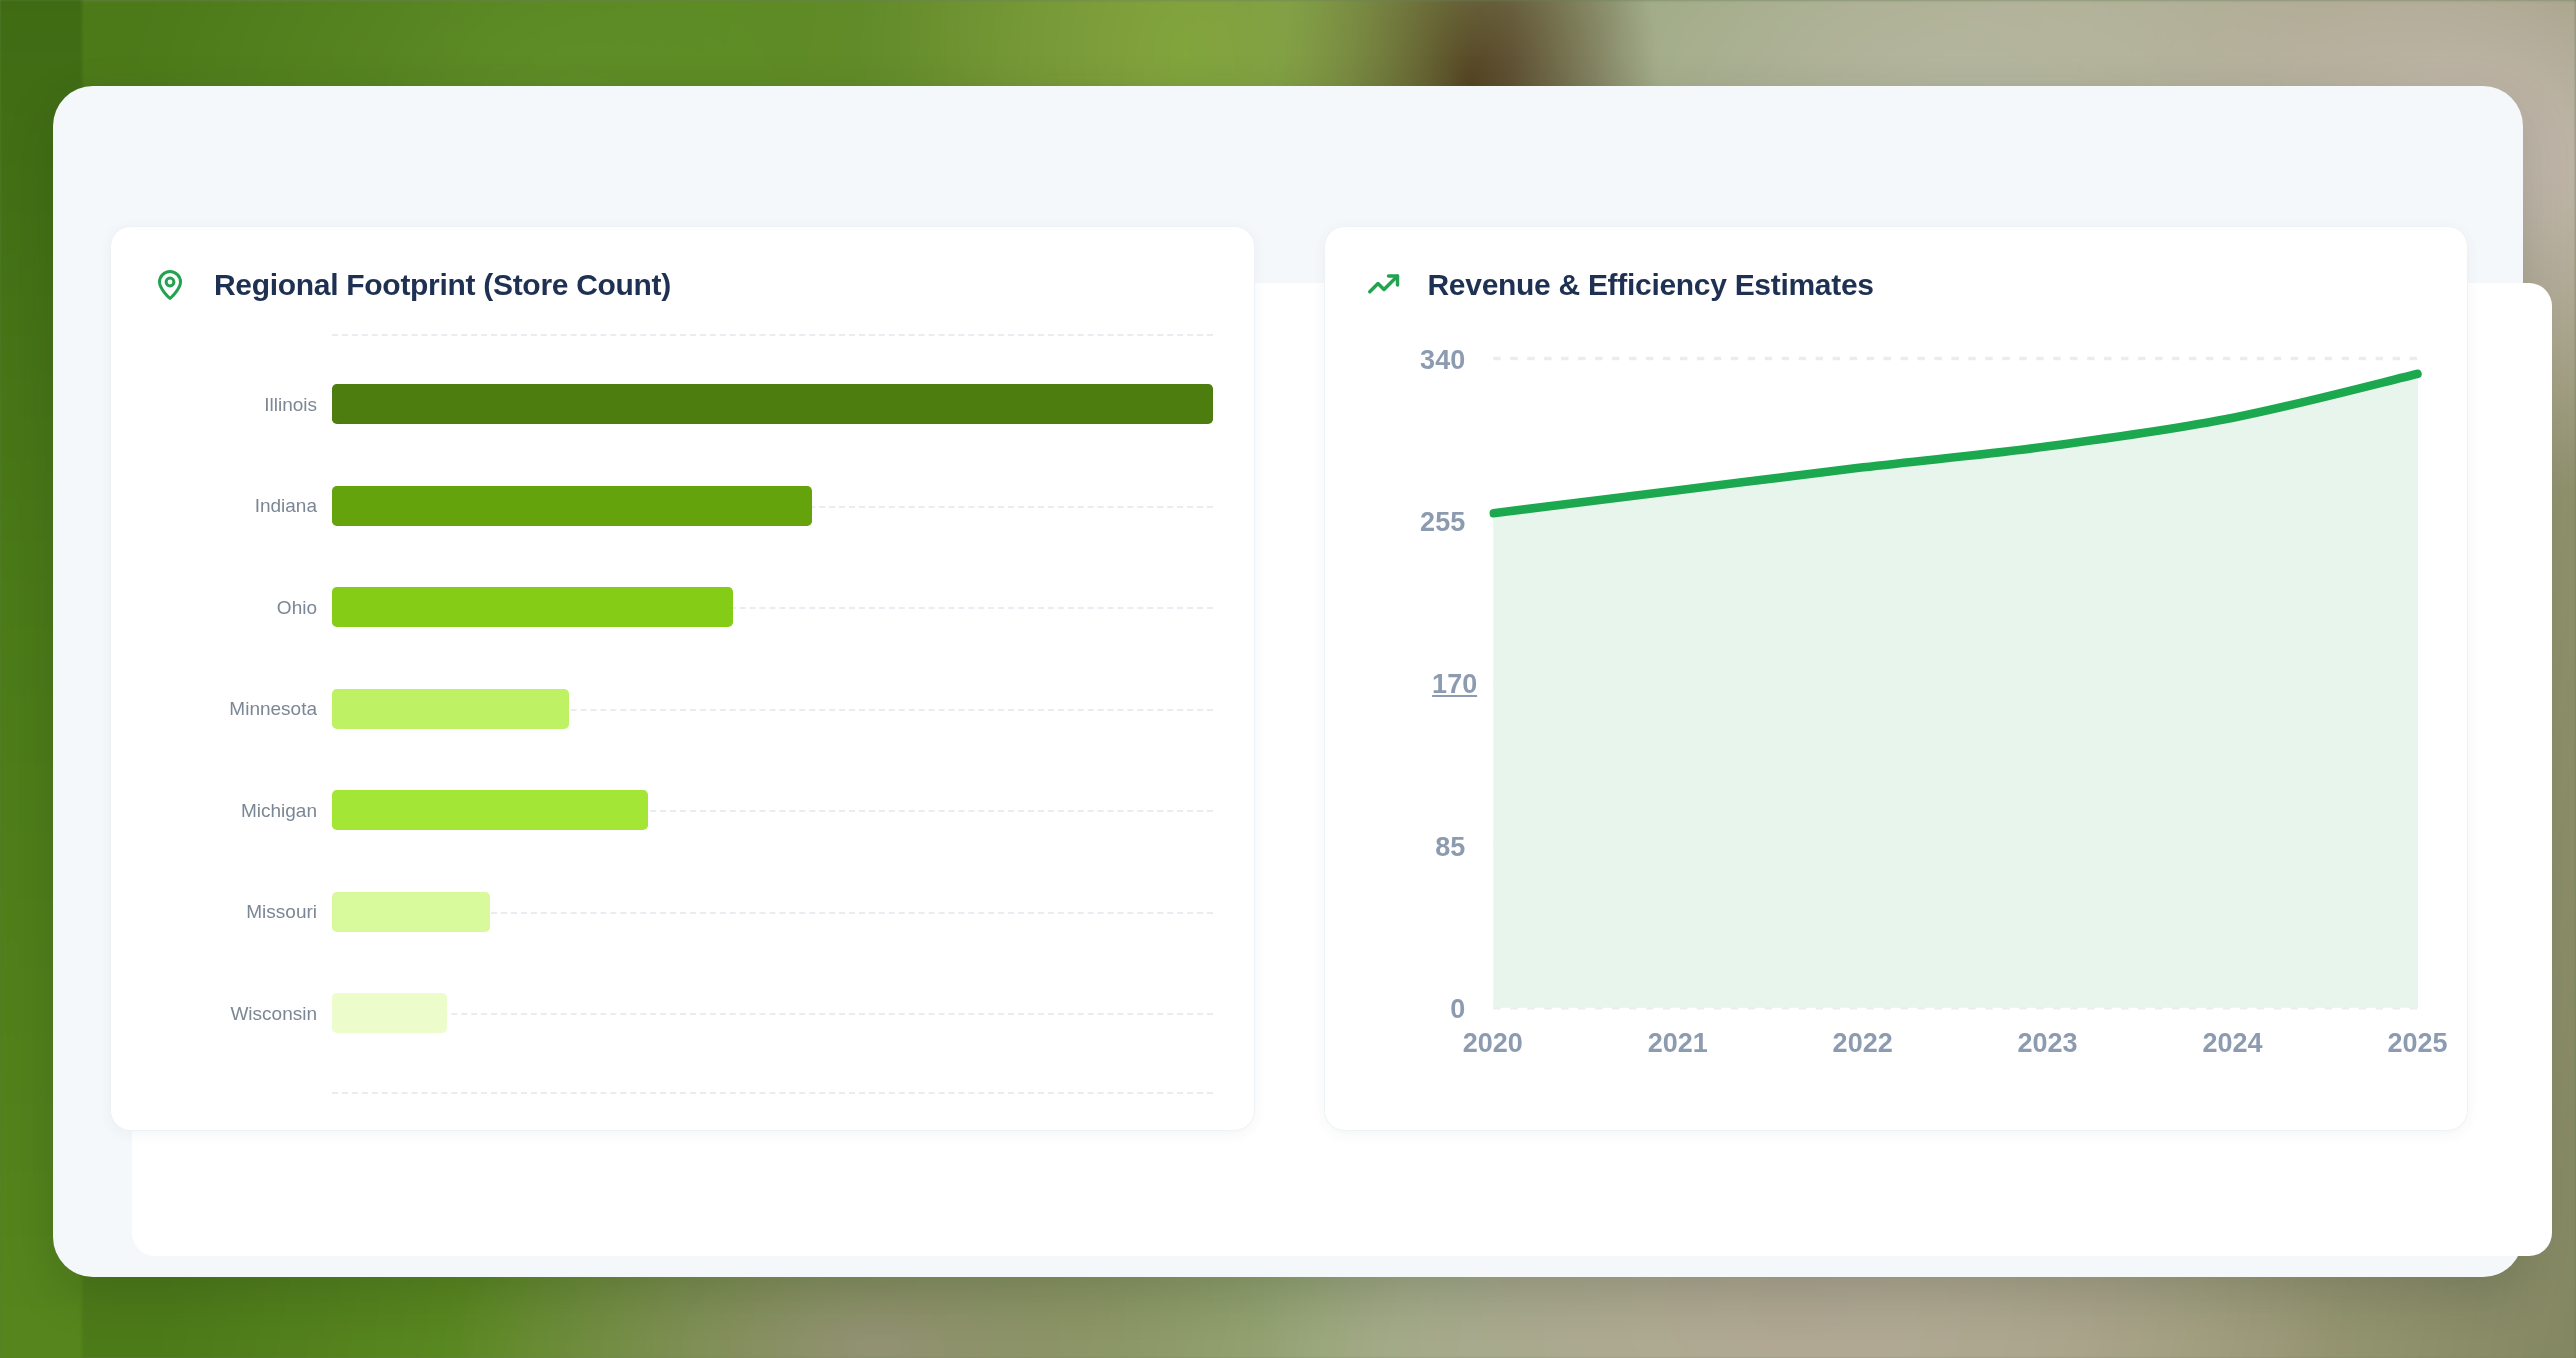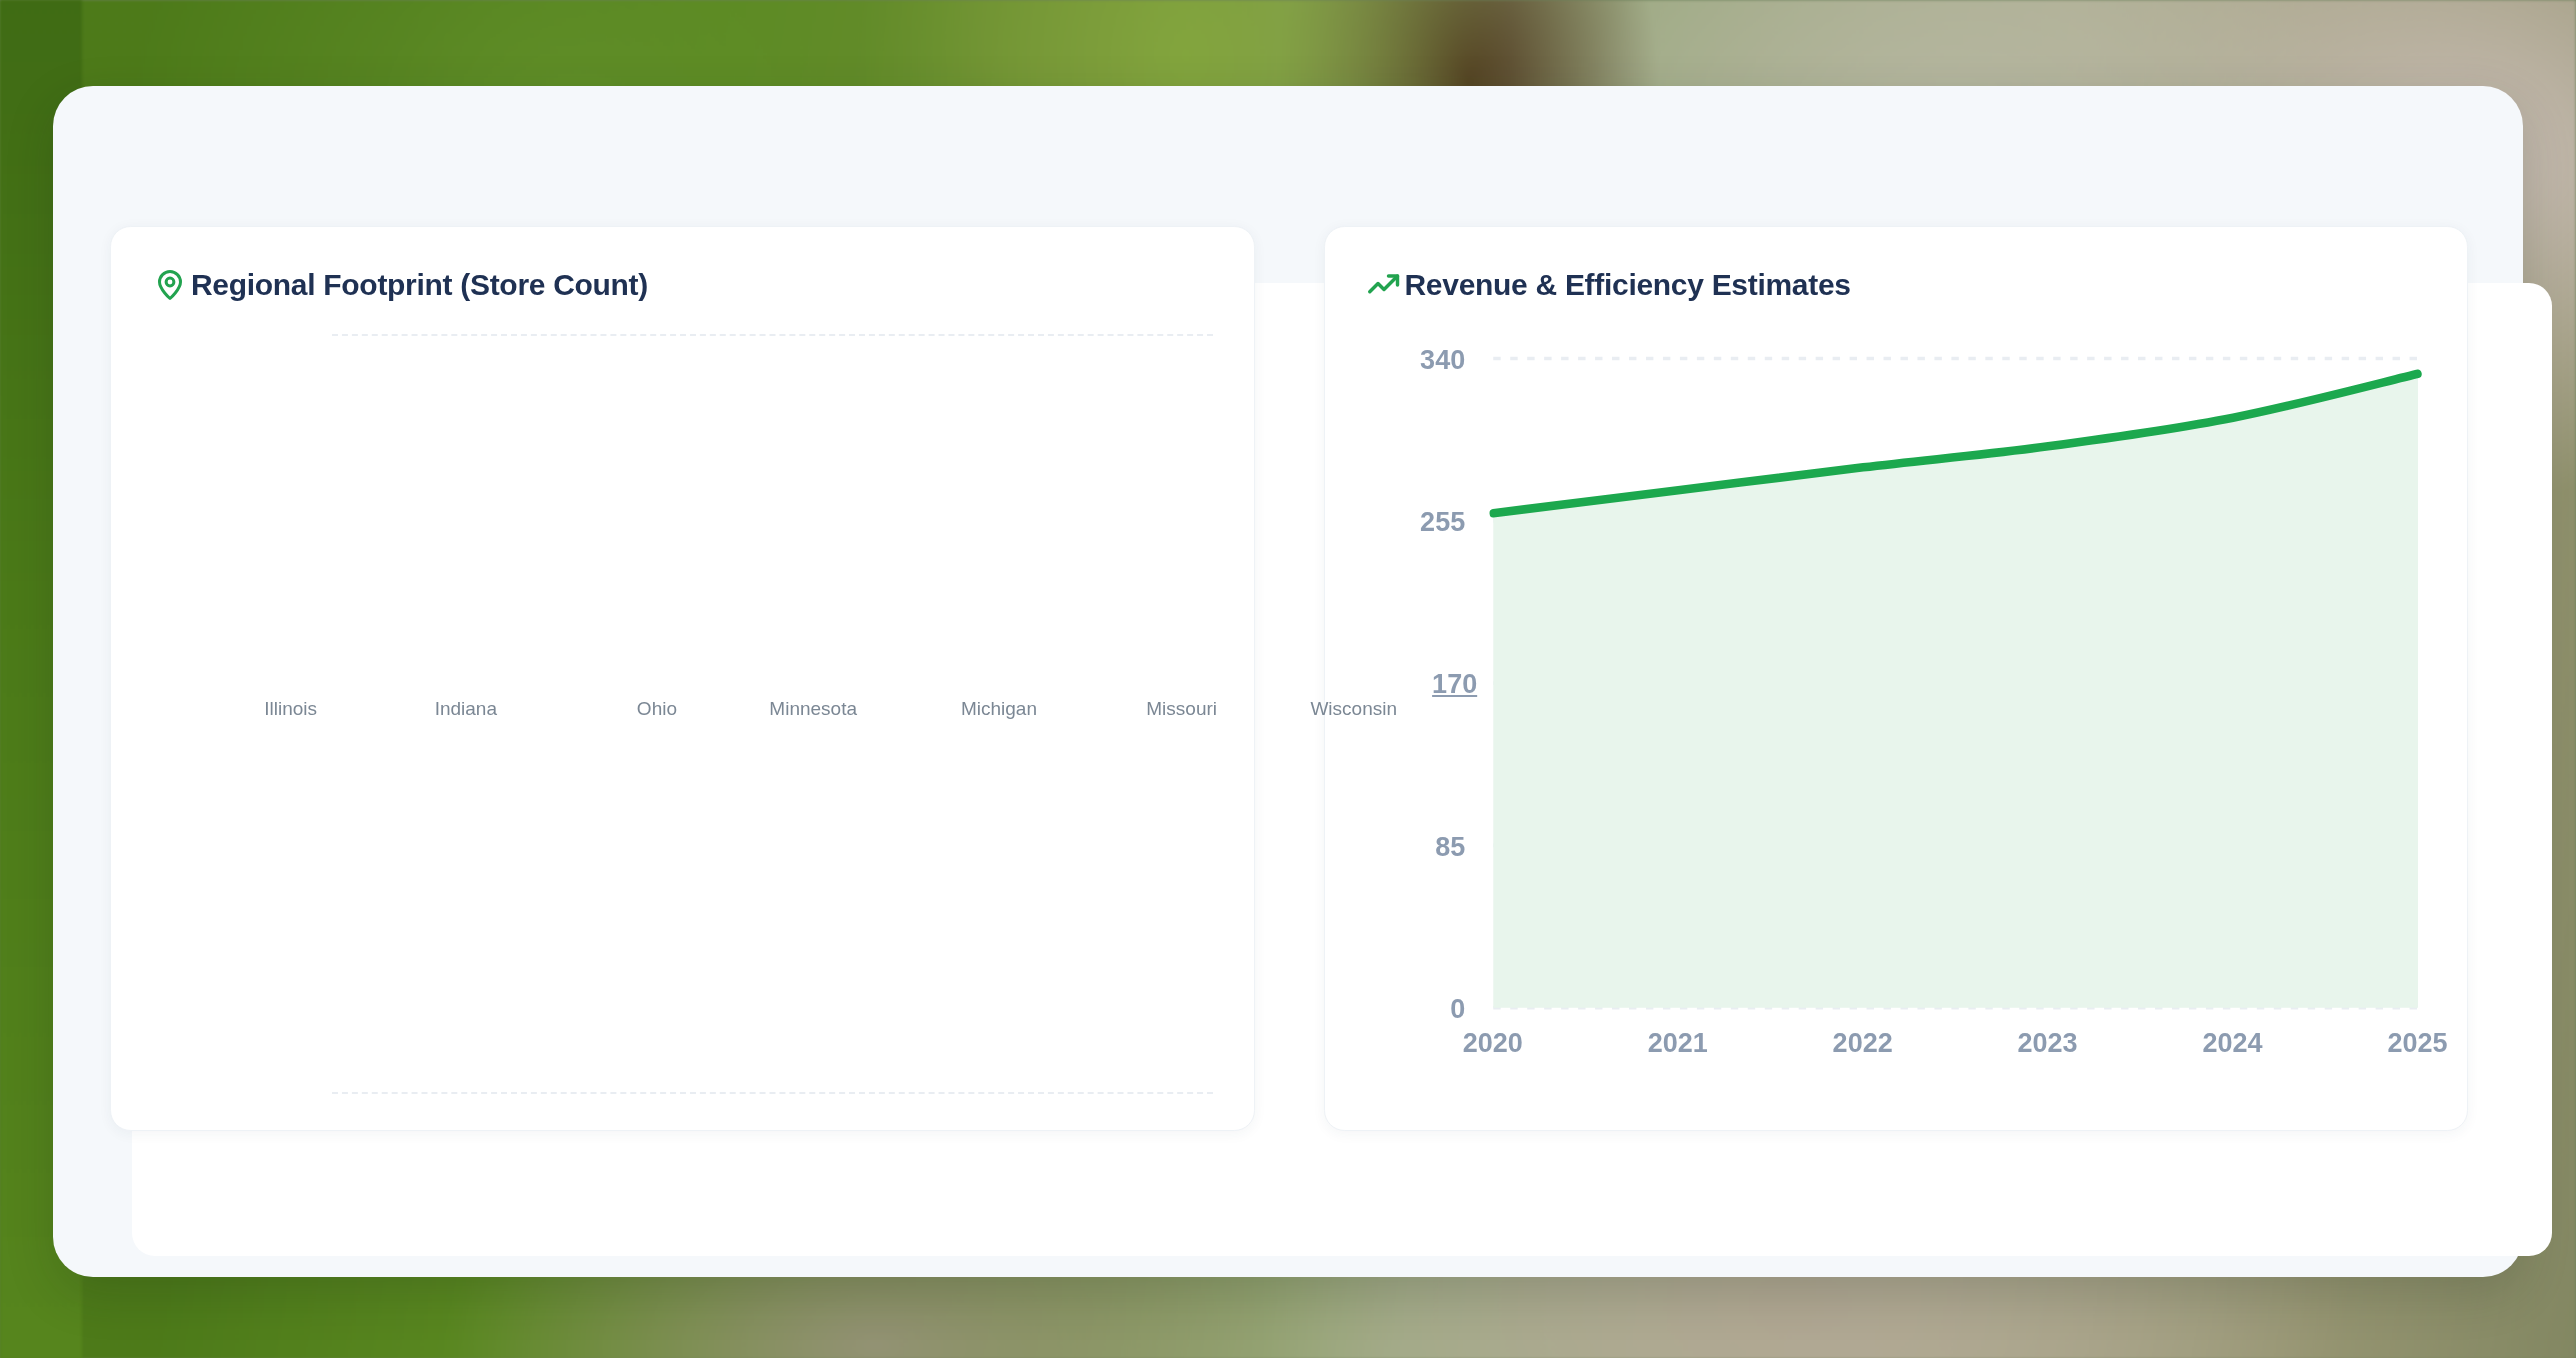--- a/index.html
+++ b/index.html
@@ -65,39 +65,39 @@
     box-shadow: 0 2.7px 12.3px rgba(30,50,70,0.05);
     padding: 40px 41px 36px 41px;
     display: flex;
     flex-direction: column;
     position: relative;
   }
 
   .card-head {
     display: flex;
     align-items: center;
-    gap: 3px;
+    gap: 26px;
     margin-bottom: 27.4px;
   }
   .card-icon { width: 36px; height: 36px; flex: 0 0 36px; display: block; }
   .card-title {
     font-size: 30px;
     font-weight: bold;
     color: #1f3153;
     letter-spacing: -0.3px;
     white-space: nowrap;
   }
 
   
   #bar-chart-area {
     flex: 1 1 auto;
     position: relative;
     margin-top: 4.1px;
   }
-  .bar-rows { position: absolute; left: 0; right: 0; top: 19px; bottom: 30px; display: flex; flex-direction: row; }
+  .bar-rows { position: absolute; left: 0; right: 0; top: 19px; bottom: 30px; display: flex; flex-direction: column; }
   .bar-row {
     flex: 1 1 0;
     display: flex;
     align-items: center;
     position: relative;
   }
   .bar-label {
     width: 180px;
     flex: 0 0 180px;
     text-align: right;

